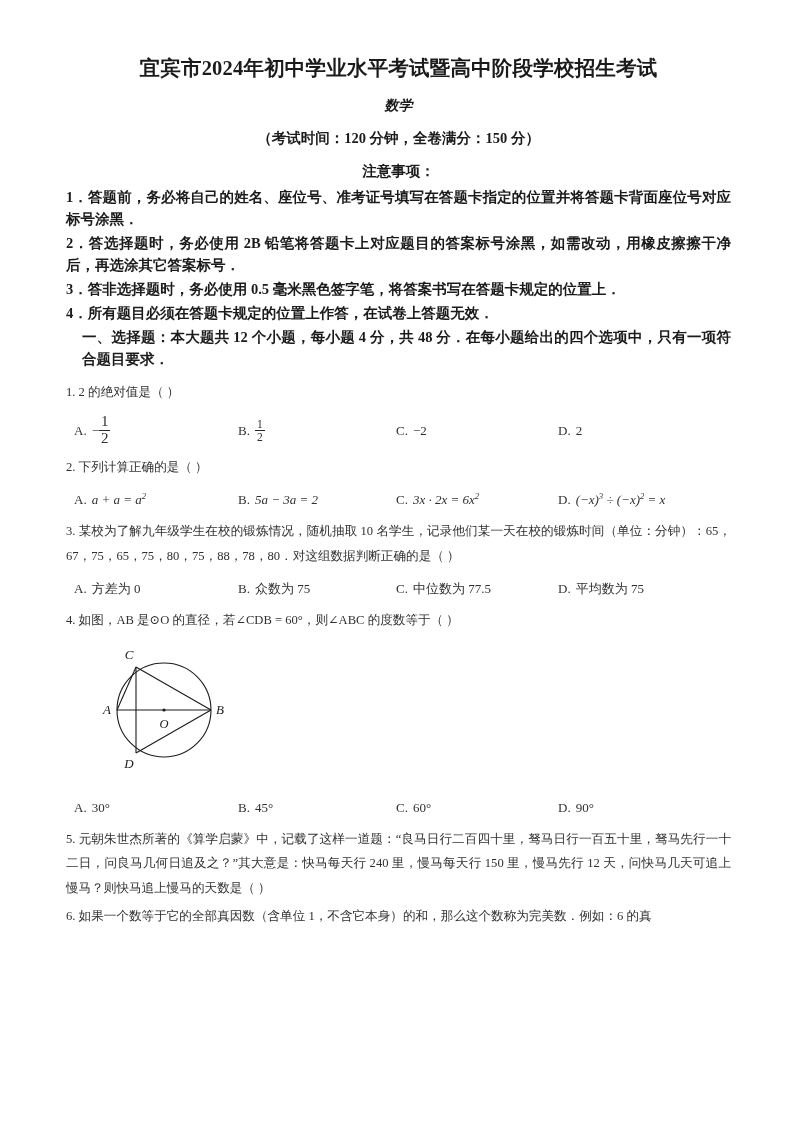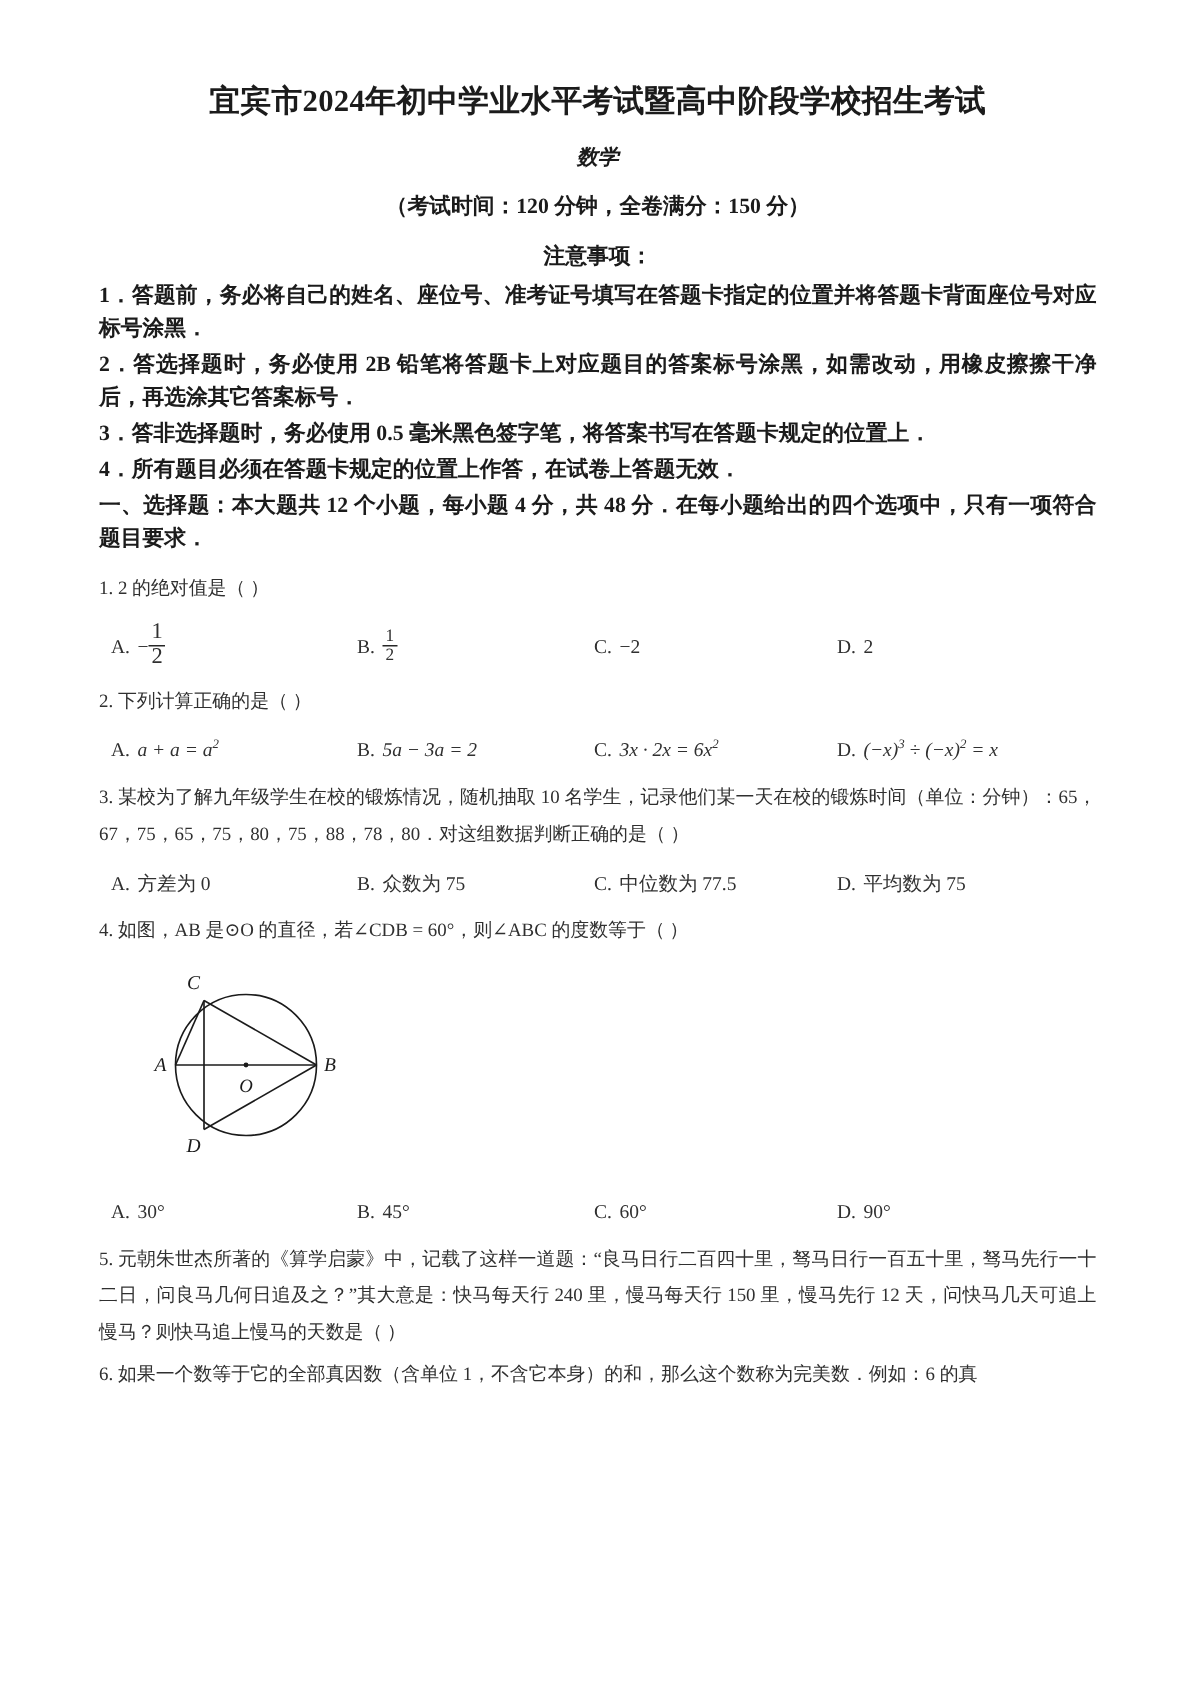--- a/index.html
+++ b/index.html
@@ -66,21 +66,21 @@
     font-size: 14.5px;
     font-weight: bold;
     line-height: 1.52;
     margin: 0 0 2px 0;
     text-align: justify;
   }
   .section-heading {
     font-size: 14.5px;
     font-weight: bold;
     line-height: 1.52;
-    margin: 2px 0 10px 0;
+    margin: 2px 0 10px 16px;
     text-align: justify;
   }
 
   
   .question {
     margin: 0 0 4px 0;
   }
   .q-stem {
     font-size: 12.6px;
     line-height: 1.95;

